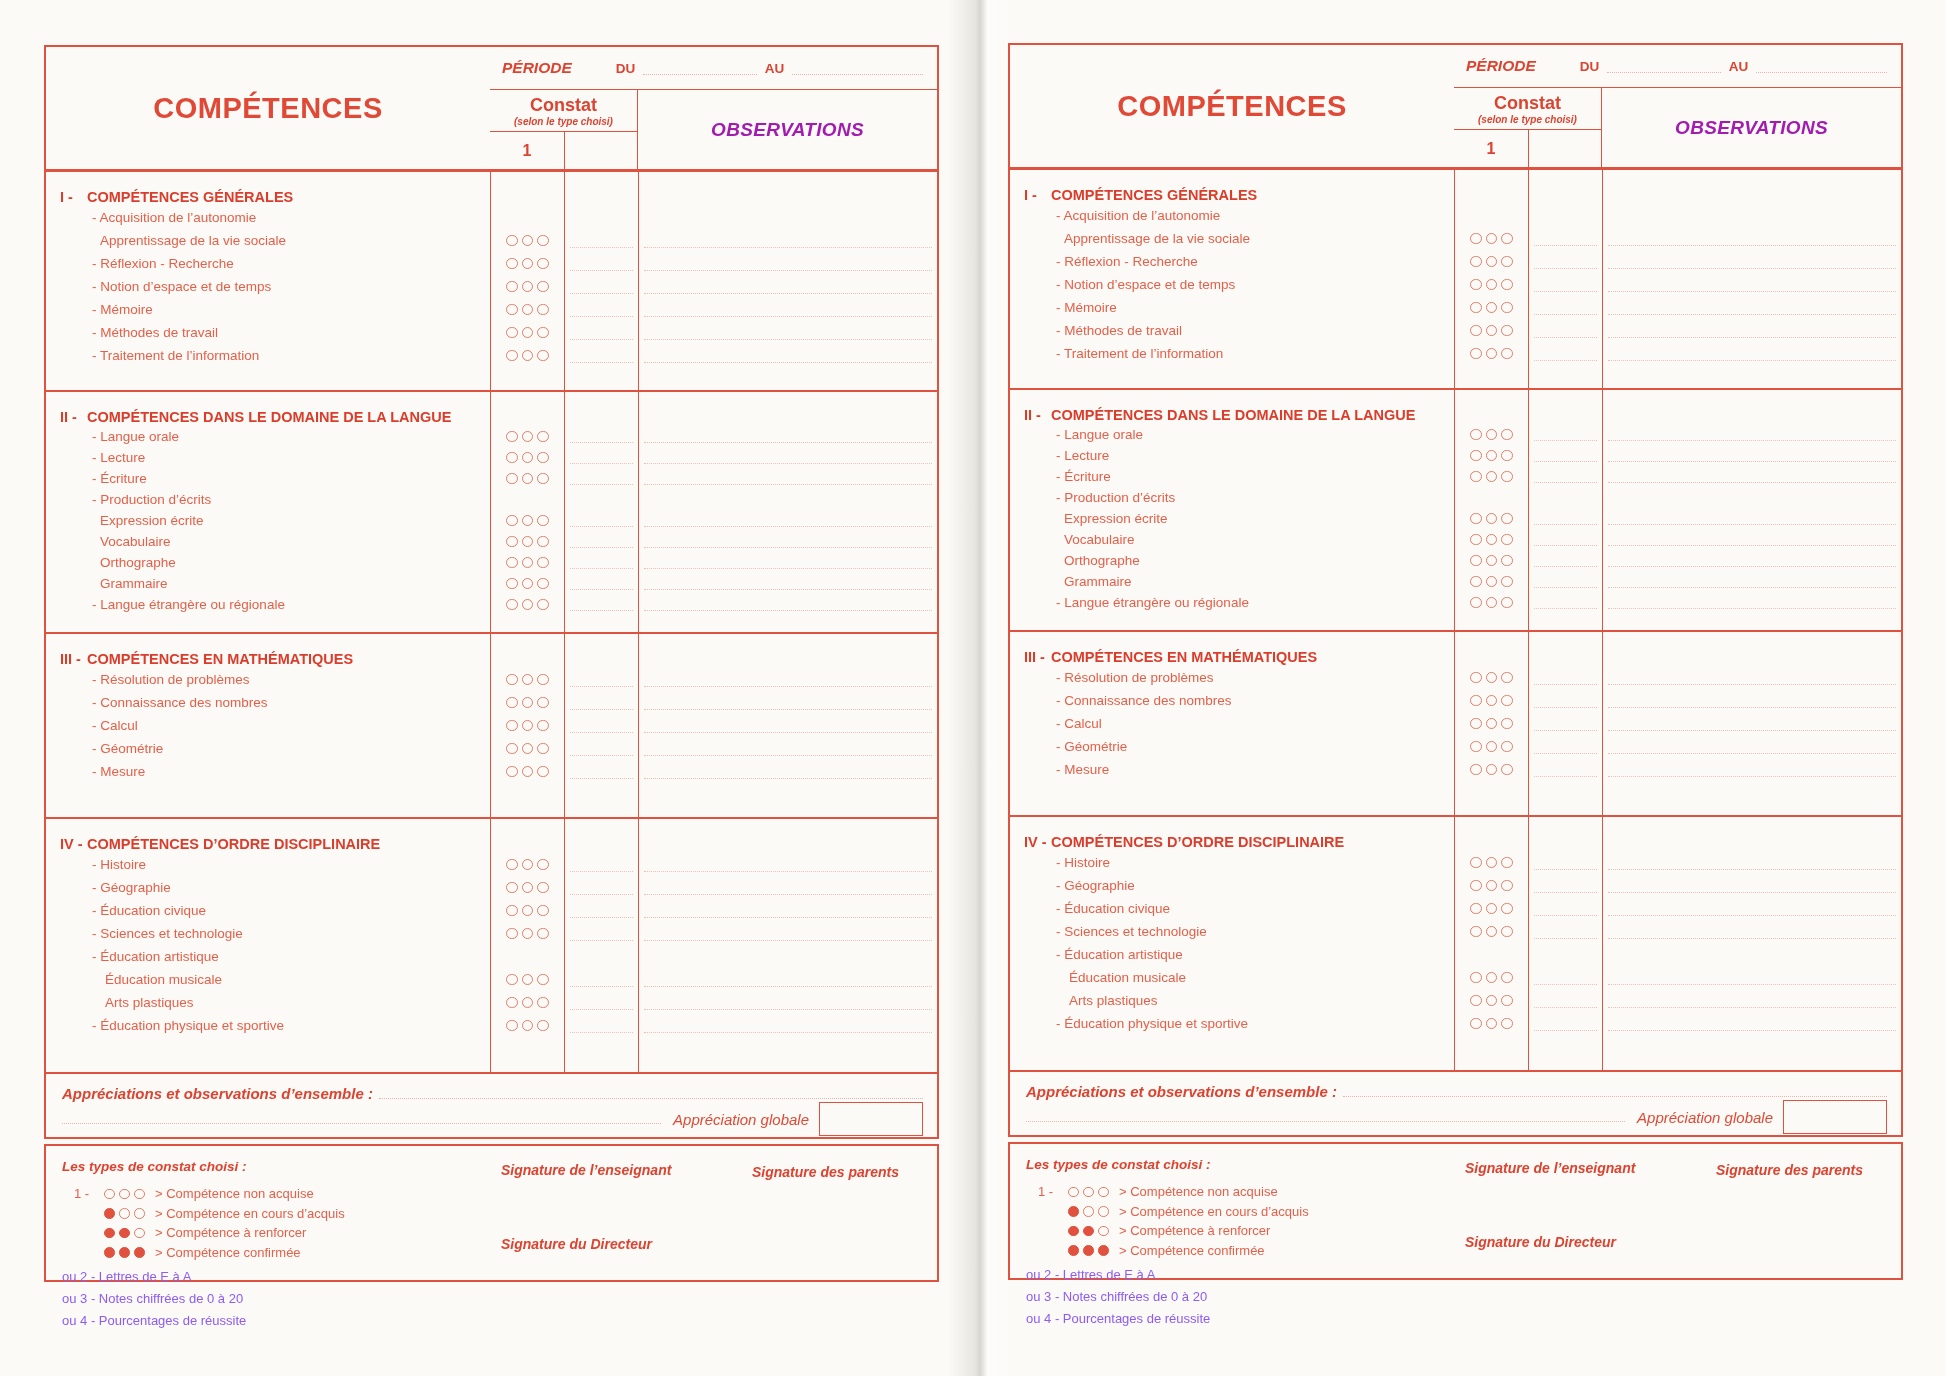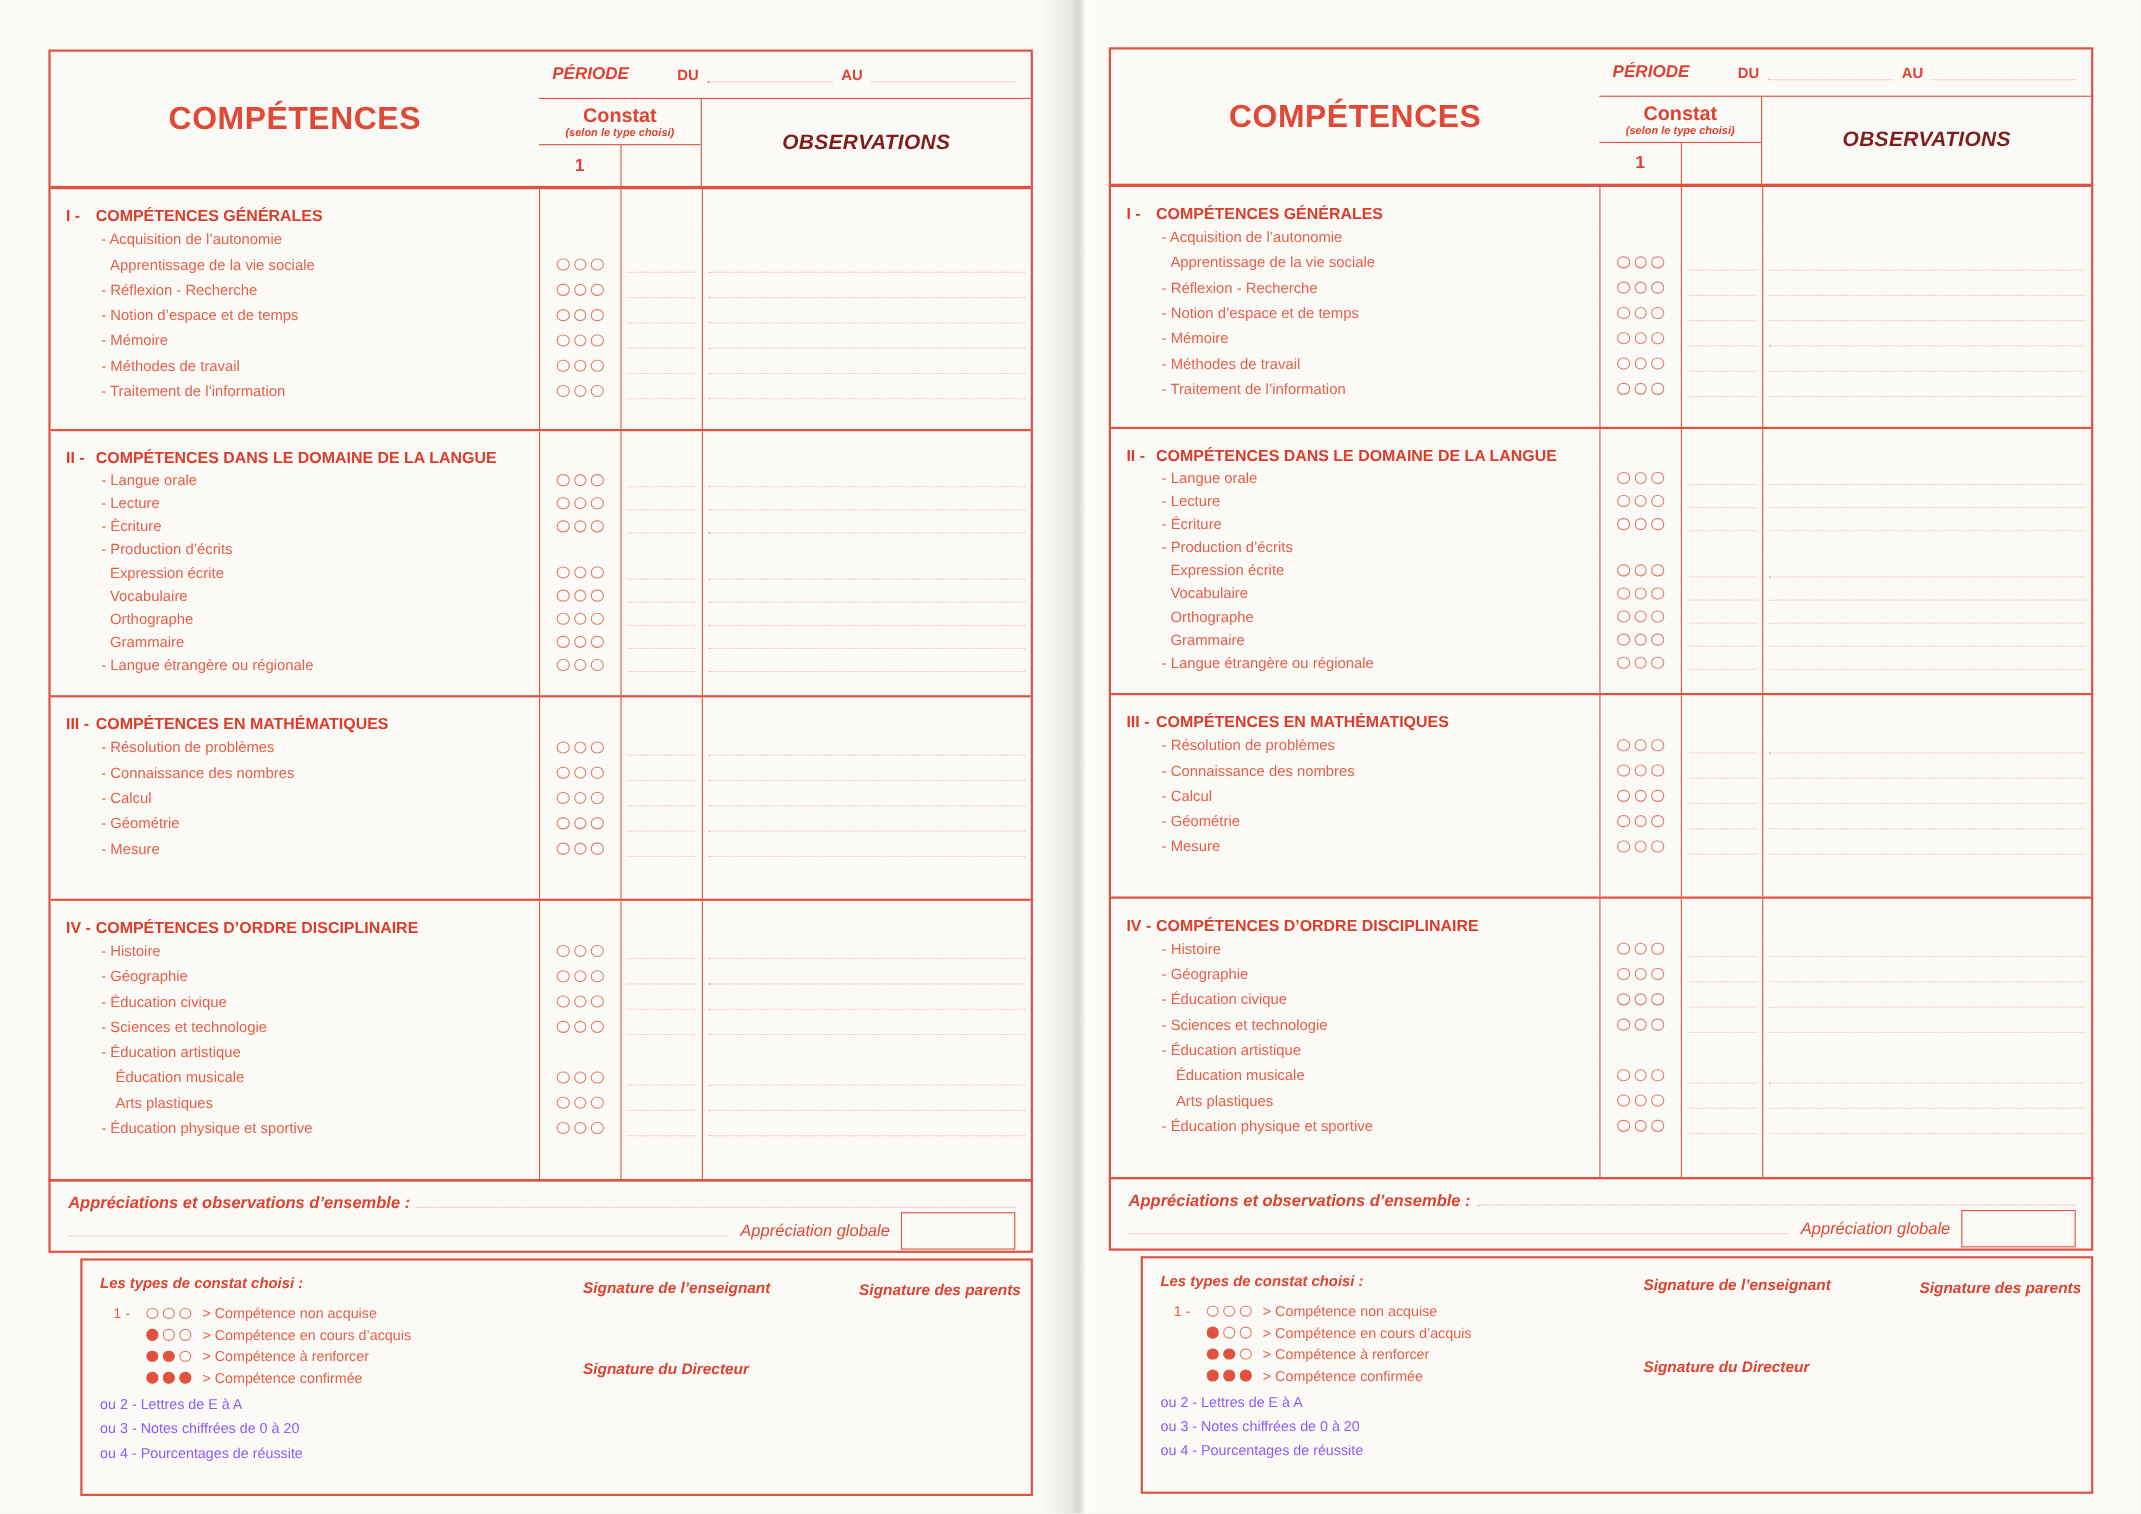--- a/index.html
+++ b/index.html
@@ -33,21 +33,21 @@
   .dline { flex:1; border-bottom:1.3px dotted #eab5a8; height:13px; margin:0 8px; }
   .dline.au { flex:1.15; margin-right:0; }
   .hdr-rb { flex:1; display:flex; }
   .constat { width:148px; display:flex; flex-direction:column; border-right:1.4px solid #df5240; }
   .con-top { height:42px; border-bottom:1.4px solid #df5240; display:flex; flex-direction:column; justify-content:center; text-align:center; color:#dc4331; }
   .con-t1 { font-weight:bold; font-size:18px; }
   .con-t2 { font-weight:bold; font-style:italic; font-size:10px; }
   .con-cols { flex:1; display:flex; }
   .cc1 { width:75px; border-right:1.4px solid #df5240; display:flex; align-items:center; justify-content:center; font-weight:bold; font-size:16px; color:#dc4331; }
   .cc2 { flex:1; }
-  .obs-h { flex:1; display:flex; align-items:center; justify-content:center; font-weight:bold; font-style:italic; font-size:19px; letter-spacing:.3px; color:#7f1d1d; }
+  .obs-h { flex:1; display:flex; align-items:center; justify-content:center; font-weight:bold; font-style:italic; font-size:19px; letter-spacing:.3px; color:#a21caf; }
 
   
   .sec { display:flex; flex-direction:column; }
   .sec + .sec { border-top:2.5px solid #df5240; }
   .row { display:flex; }
   .srow { height:34px; }
   .filler { flex:1; }
   .lab {
     width:444px; padding-left:46px; font-size:13.5px; color:#e4604b;
     display:flex; align-items:center;
@@ -73,21 +73,21 @@
   .ap1 { display:flex; align-items:baseline; }
   .ap1-label { font-weight:bold; font-style:italic; font-size:15px; white-space:nowrap; }
   .dline2 { flex:1; border-bottom:1.4px dotted #eab5a8; height:10px; }
   .ap1 .dline2 { margin-left:6px; }
   .ap2 { display:flex; align-items:center; }
   .ap2 .dline2 { margin-right:12px; }
   .ap2-label { font-style:italic; font-size:15px; margin-right:10px; white-space:nowrap; color:#e04936; }
   .ap-box { width:104px; height:34px; border:1.6px solid #df5240; flex:0 0 auto; }
 
   
-  .legend { position:relative; height:216px; border:2px solid #df5240; margin-top:5px; padding:13px 16px; color:#dc4331;margin-left:29px; }
+  .legend { position:relative; height:138px; border:2px solid #df5240; margin-top:5px; padding:13px 16px; color:#dc4331; }
   .leg-title { font-weight:bold; font-style:italic; font-size:13.5px; margin-bottom:10px; }
   .lrow { display:flex; align-items:center; height:19.5px; padding-left:12px; font-size:13px; color:#e4604b; }
   .lpre { display:inline-block; width:30px; flex:0 0 auto; }
   .ldots { display:flex; gap:4.5px; width:47px; flex:0 0 auto; align-items:center; }
   .lo { width:10.5px; height:10.5px; border:1.5px solid #dd7f6d; border-radius:50%; }
   .lo.fill { background:#e0523f; border-color:#e0523f; }
   .ltext { margin-left:4px; }
   .lother { font-size:13px; color:#8b5cf6; margin-top:7px; }
   .sig { position:absolute; font-weight:bold; font-style:italic; font-size:14px; white-space:nowrap; }
   .sig-ens { left:455px; top:16px; }

